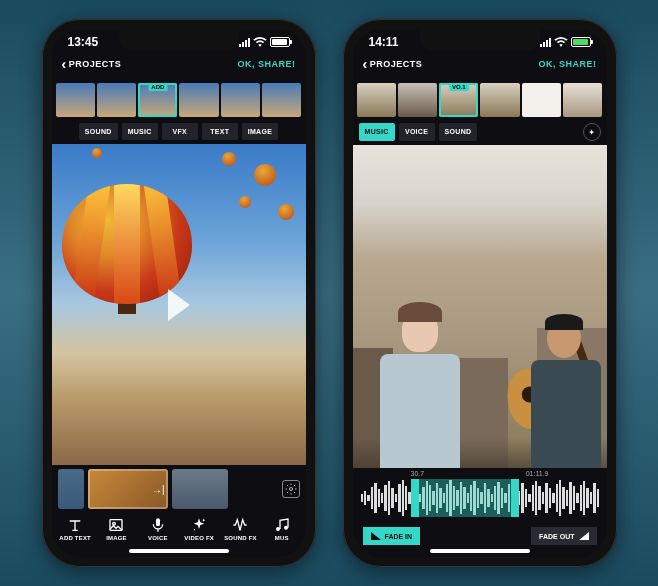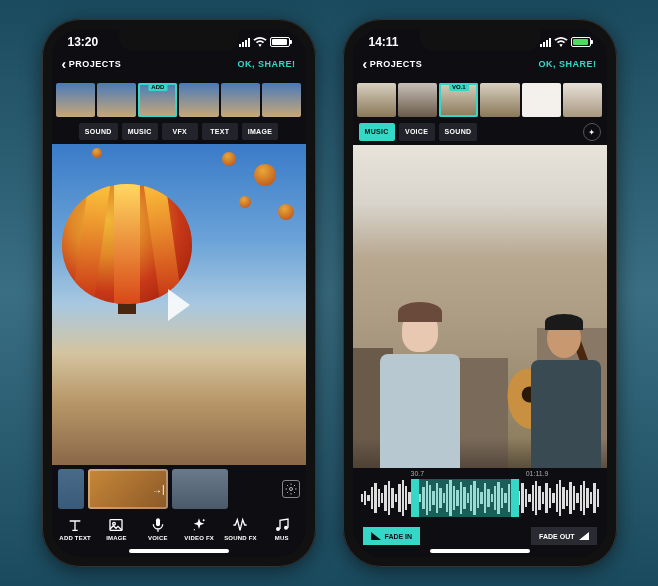--- a/index.html
+++ b/index.html
@@ -235,21 +235,21 @@
 .th-warm{background:linear-gradient(#e8e0d8,#a89880)}
 
 svg { display: block; }
 </style>
 </head>
 <body>
 
 <div class="phone">
   <div class="screen">
     <div class="statusbar">
-      <span>13:20</span>
+      <span>13:45</span>
       <div class="sb-right">
         <div class="signal">
             <span></span>
             <span></span>
             <span></span>
             <span></span>
           </div>
         <svg class="wifi-svg" viewBox="0 0 16 12">
             <path d="M8 12 L10 9 Q8 7.5 6 9 Z M3 6 Q8 2 13 6 L11.5 7.5 Q8 4.5 4.5 7.5 Z M0 3 Q8 -3 16 3 L14.5 4.5 Q8 -0.5 1.5 4.5 Z" fill="#fff"></path>
           </svg>

